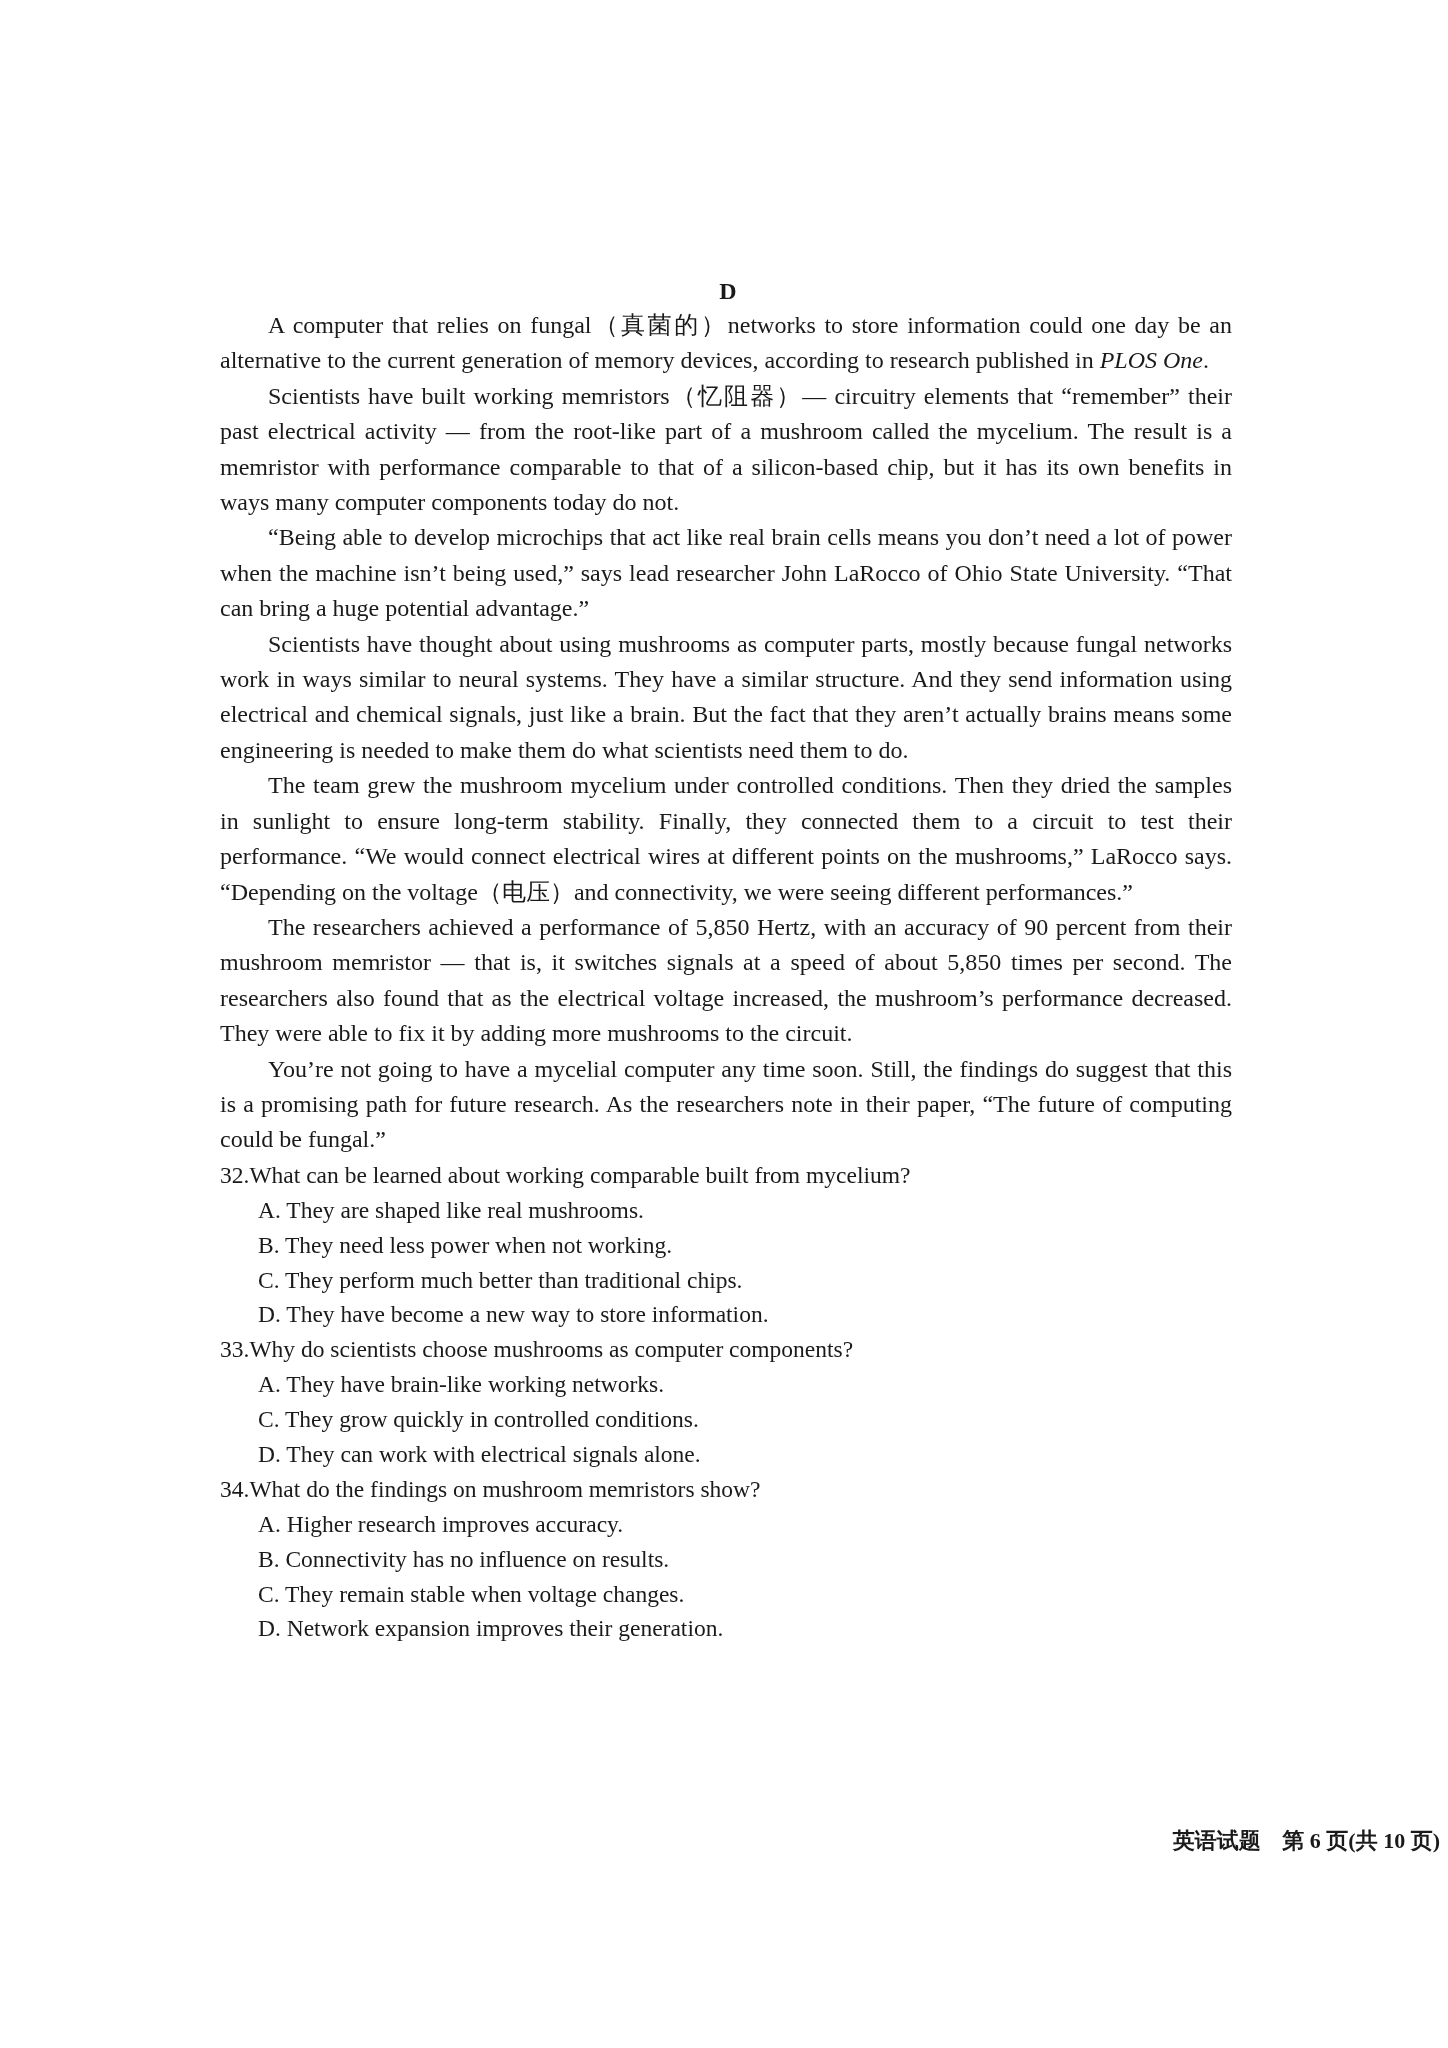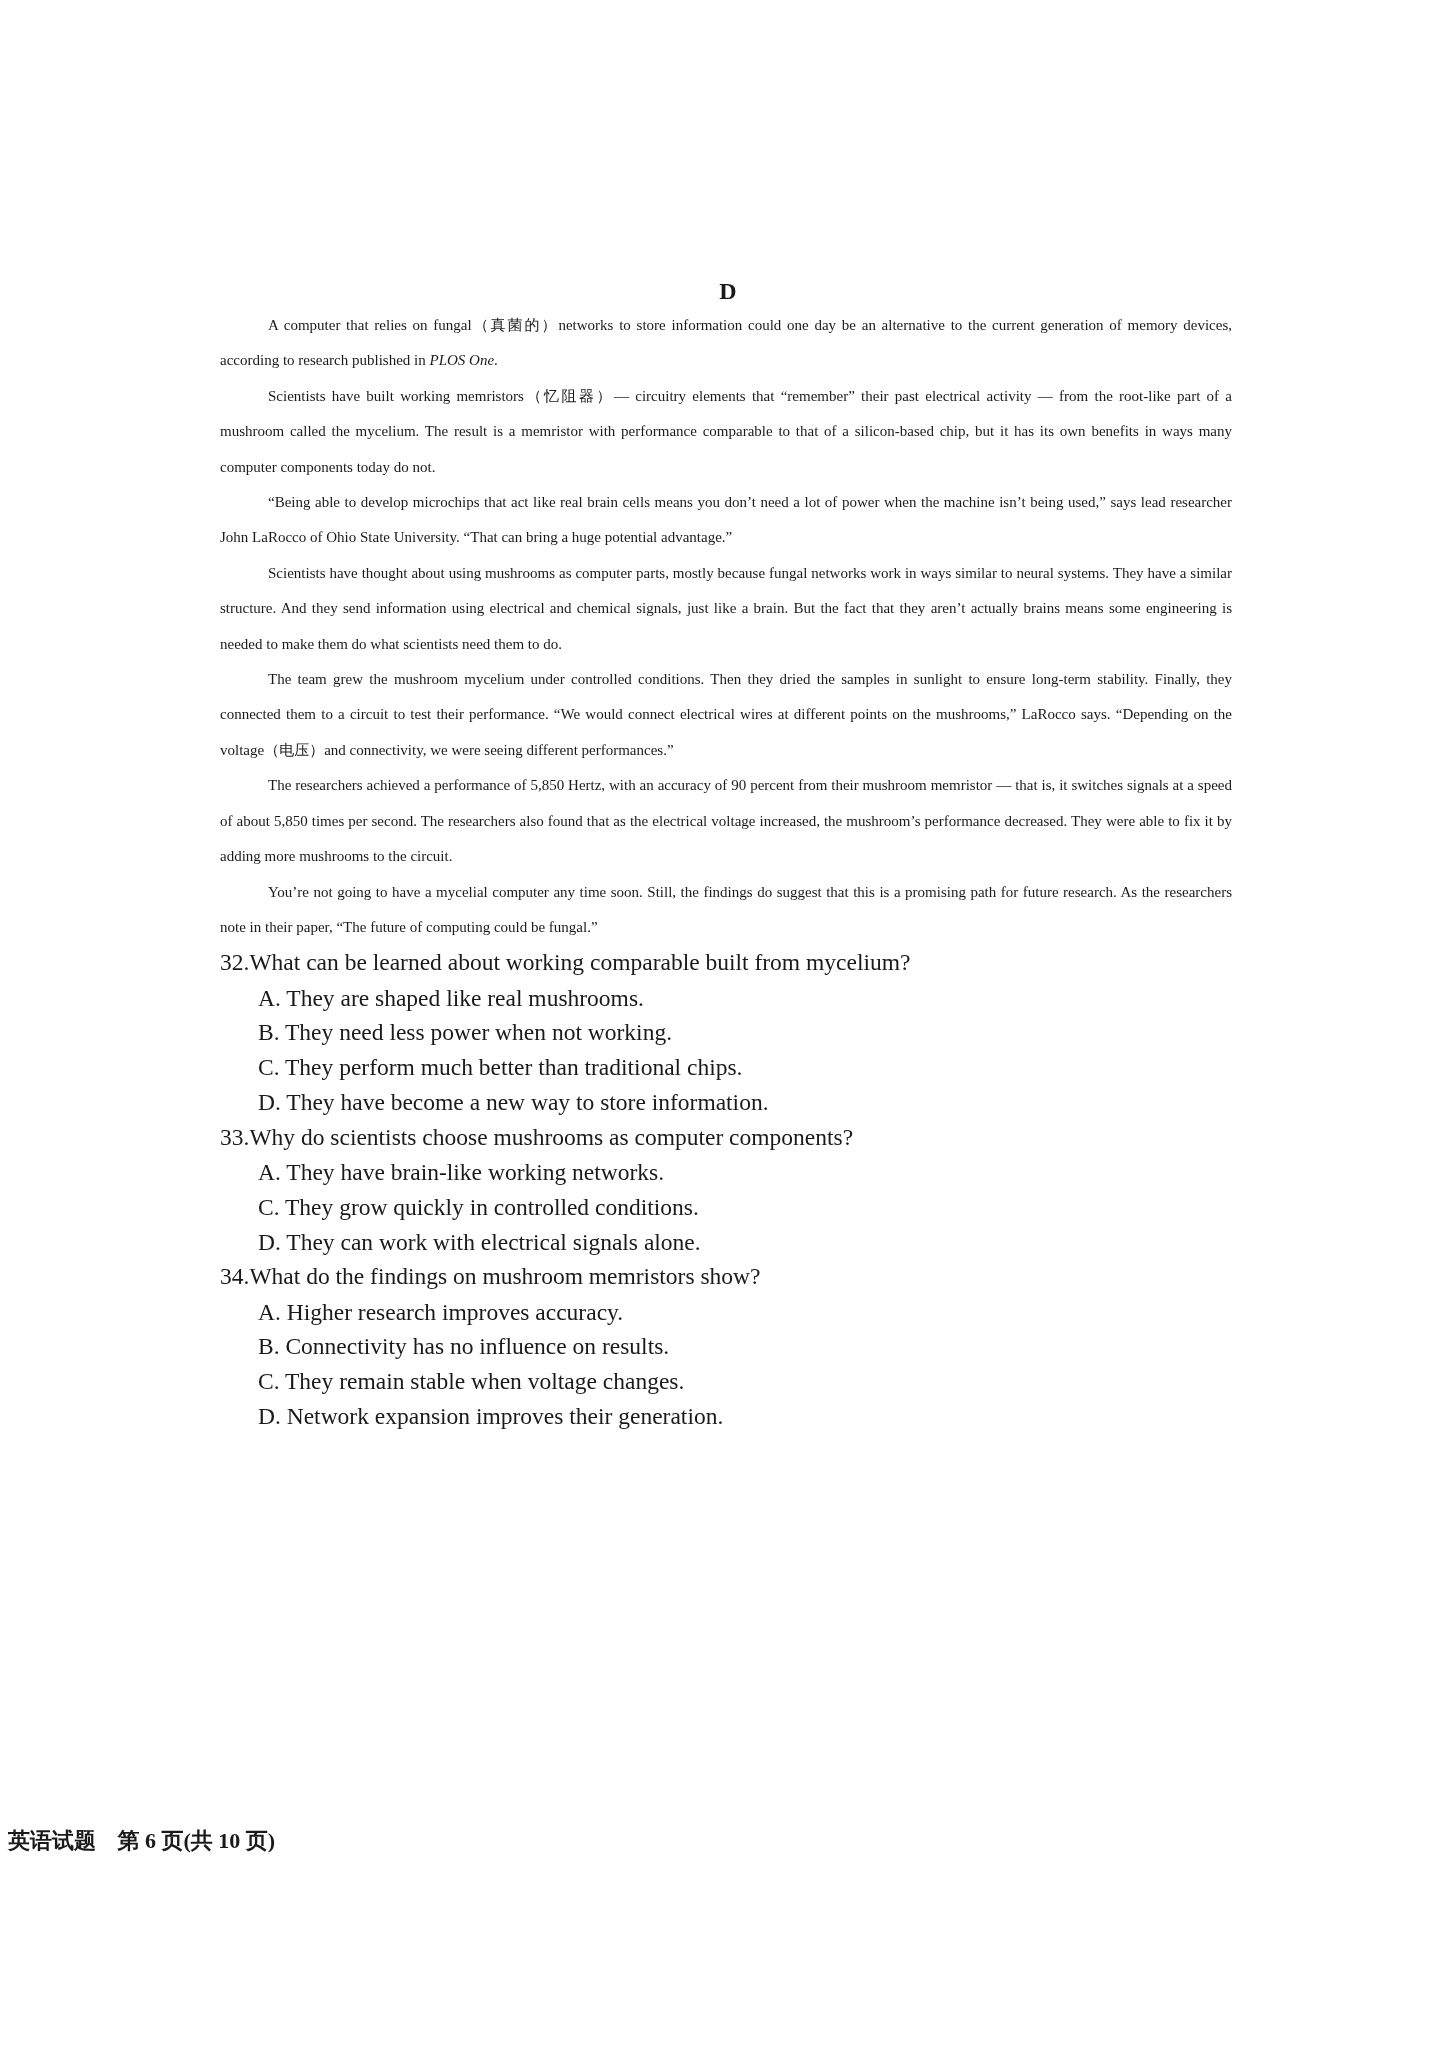--- a/index.html
+++ b/index.html
@@ -18,21 +18,21 @@
   }
   .section-letter {
     text-align: center;
     font-weight: bold;
     font-size: 24px;
     line-height: 34px;
     height: 34px;
     margin-left: 4px;
   }
   .para {
-    font-size: 15px;
+    font-size: 24px;
     line-height: 35.4px;
     text-align: justify;
     text-indent: 48px;
     margin: 0;
   }
   .q-block { margin: 0; }
   .q-stem {
     font-size: 23.5px;
     line-height: 35.2px;
     margin: 0;
@@ -41,21 +41,21 @@
   .q-option {
     font-size: 23.5px;
     line-height: 34.8px;
     padding-left: 38px;
     margin: 0;
   }
   .footer {
     position: absolute;
     left: 0; width: 1448px;
     top: 1826px;
-    text-align: left;
+    text-align: right;
     font-size: 22px;
     font-weight: bold;
     line-height: 30px;
   }
   .footer span { margin: 0 8px; }
 </style>
 </head>
 <body>
 
 <div class="page">

